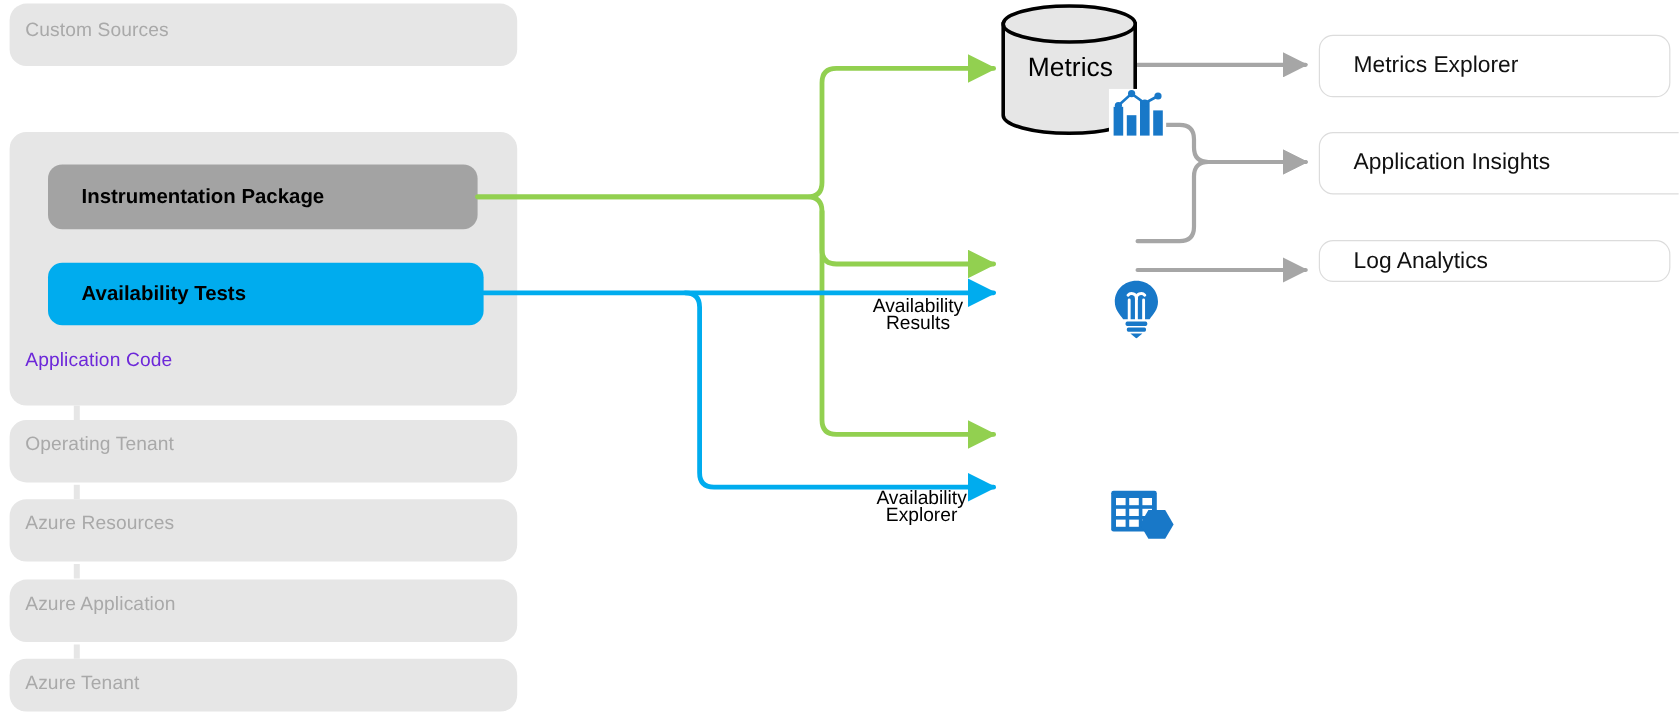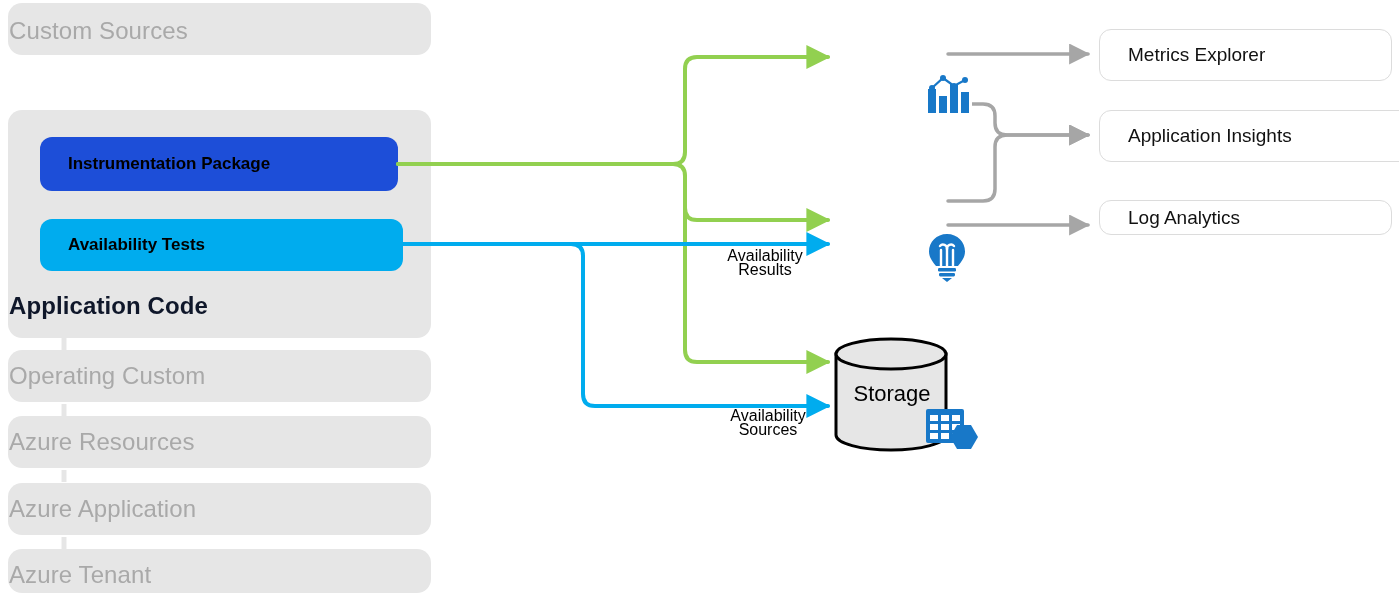--- a/index.html
+++ b/index.html
@@ -20,30 +20,30 @@
 
   
   .layer-box {
     position: absolute;
     background: #E6E6E6;
     border-radius: 14px;
     box-sizing: border-box;
   }
   .layer-label {
     position: absolute;
-    left: 1px;
+    left: 13px;
     color: #A9A9A9;
-    font-size: 24px;
+    font-size: 16px;
     font-weight: 400;
     letter-spacing: 0.1px;
     white-space: nowrap;
   }
   .layer-label.strong {
-    color: #0f172a;
-    font-weight: 700;
+    color: #6d28d9;
+    font-weight: 400;
   }
 
   .pill {
     position: absolute;
     border-radius: 12px;
     box-sizing: border-box;
     display: flex;
     align-items: center;
   }
   .pill span {
@@ -117,36 +117,36 @@
 
   <div class="layer-box" style="left:8px; top:3px; width:423px; height:52px;">
     <div class="layer-label" style="top:14px;">Custom Sources</div>
   </div>
 
   <div class="layer-box" style="left:8px; top:110px; width:423px; height:228px;">
     <div class="layer-label strong" style="top:182px;">Application Code</div>
   </div>
 
   <div class="layer-box" style="left:8px; top:350px; width:423px; height:52px;">
-    <div class="layer-label" style="top:12px;">Operating Custom</div>
+    <div class="layer-label" style="top:12px;">Operating Tenant</div>
   </div>
 
   <div class="layer-box" style="left:8px; top:416px; width:423px; height:52px;">
     <div class="layer-label" style="top:12px;">Azure Resources</div>
   </div>
 
   <div class="layer-box" style="left:8px; top:483px; width:423px; height:52px;">
     <div class="layer-label" style="top:12px;">Azure Application</div>
   </div>
 
   <div class="layer-box" style="left:8px; top:549px; width:423px; height:44px;">
     <div class="layer-label" style="top:12px;">Azure Tenant</div>
   </div>
 
-  <div class="pill" style="left:40px; top:137px; width:358px; height:54px; background:#1d4ed8;">
+  <div class="pill" style="left:40px; top:137px; width:358px; height:54px; background:#a3a3a3;">
     <span>Instrumentation Package</span>
   </div>
 
   <div class="pill" style="left:40px; top:219px; width:363px; height:52px; background:#00ACEE;text-align:center;">
     <span>Availability Tests</span>
   </div>
 
   <svg class="flow-svg" width="1399" height="606">
     <defs>
       <marker id="arrow-green" viewBox="0 0 10 10" refX="9" refY="5" markerWidth="6" markerHeight="6" orient="auto-start-reverse">
@@ -179,23 +179,30 @@
     </g>
   </svg>
 
   <div class="edge-label" style="left:718px; top:249px; width:94px;">
     <div>Availability</div>
     <div>Results</div>
   </div>
 
   <div class="edge-label" style="left:721px; top:409px; width:94px;">
     <div>Availability</div>
-    <div>Sources</div>
-  </div>
-
+    <div>Explorer</div>
+  </div>
+
+  <div class="cyl" style="left:833px; top:3px; width:118px; height:110px;">
+    <svg width="118" height="110">
+      <path d="M 3 17 L 3 93 A 55 15 0 0 0 113 93 L 113 17 Z" fill="#E6E6E6" stroke="#000000" stroke-width="3"></path>
+      <ellipse cx="58" cy="17" rx="55" ry="15" fill="#E6E6E6" stroke="#000000" stroke-width="3"></ellipse>
+    </svg>
+    <div class="cyl-label" style="top:40px;">Metrics</div>
+  </div>
 
   <svg class="icon-svg" width="48" height="42" style="left:924px; top:74px;">
     <rect x="0" y="0" width="48" height="42" fill="#ffffff"></rect>
     <g fill="#1878C8">
       <rect x="4" y="15" width="8" height="24"></rect>
       <rect x="15" y="22" width="8" height="17"></rect>
       <rect x="26" y="10" width="8" height="29"></rect>
       <rect x="37" y="18" width="8" height="21"></rect>
     </g>
     <polyline points="8,14 19,4 30,12 41,6" fill="none" stroke="#1878C8" stroke-width="2.2"></polyline>
@@ -217,27 +224,20 @@
       <line x1="14" y1="18" x2="14" y2="34"></line>
       <line x1="26" y1="18" x2="26" y2="34"></line>
     </g>
     <g fill="#1878C8">
       <rect x="11" y="36" width="18" height="3.6" rx="1.3"></rect>
       <rect x="12" y="41" width="16" height="3.4" rx="1.3"></rect>
       <path d="M 15 46 L 25 46 L 20 50 Z"></path>
     </g>
   </svg>
 
-  <div class="cyl" style="left:833px; top:337px; width:118px; height:115px;">
-    <svg width="118" height="115">
-      <path d="M 3 17 L 3 98 A 55 15 0 0 0 113 98 L 113 17 Z" fill="#E6E6E6" stroke="#000000" stroke-width="3"></path>
-      <ellipse cx="58" cy="17" rx="55" ry="15" fill="#E6E6E6" stroke="#000000" stroke-width="3"></ellipse>
-    </svg>
-    <div class="cyl-label" style="top:44px;">Storage</div>
-  </div>
 
   <svg class="icon-svg" width="56" height="48" style="left:924px; top:407px;">
     <rect x="2" y="2" width="38" height="34" rx="2" fill="#1878C8"></rect>
     <g fill="#ffffff">
       <rect x="6" y="8" width="8" height="6"></rect>
       <rect x="17" y="8" width="8" height="6"></rect>
       <rect x="28" y="8" width="8" height="6"></rect>
       <rect x="6" y="17" width="8" height="6"></rect>
       <rect x="17" y="17" width="8" height="6"></rect>
       <rect x="28" y="17" width="8" height="6"></rect>

